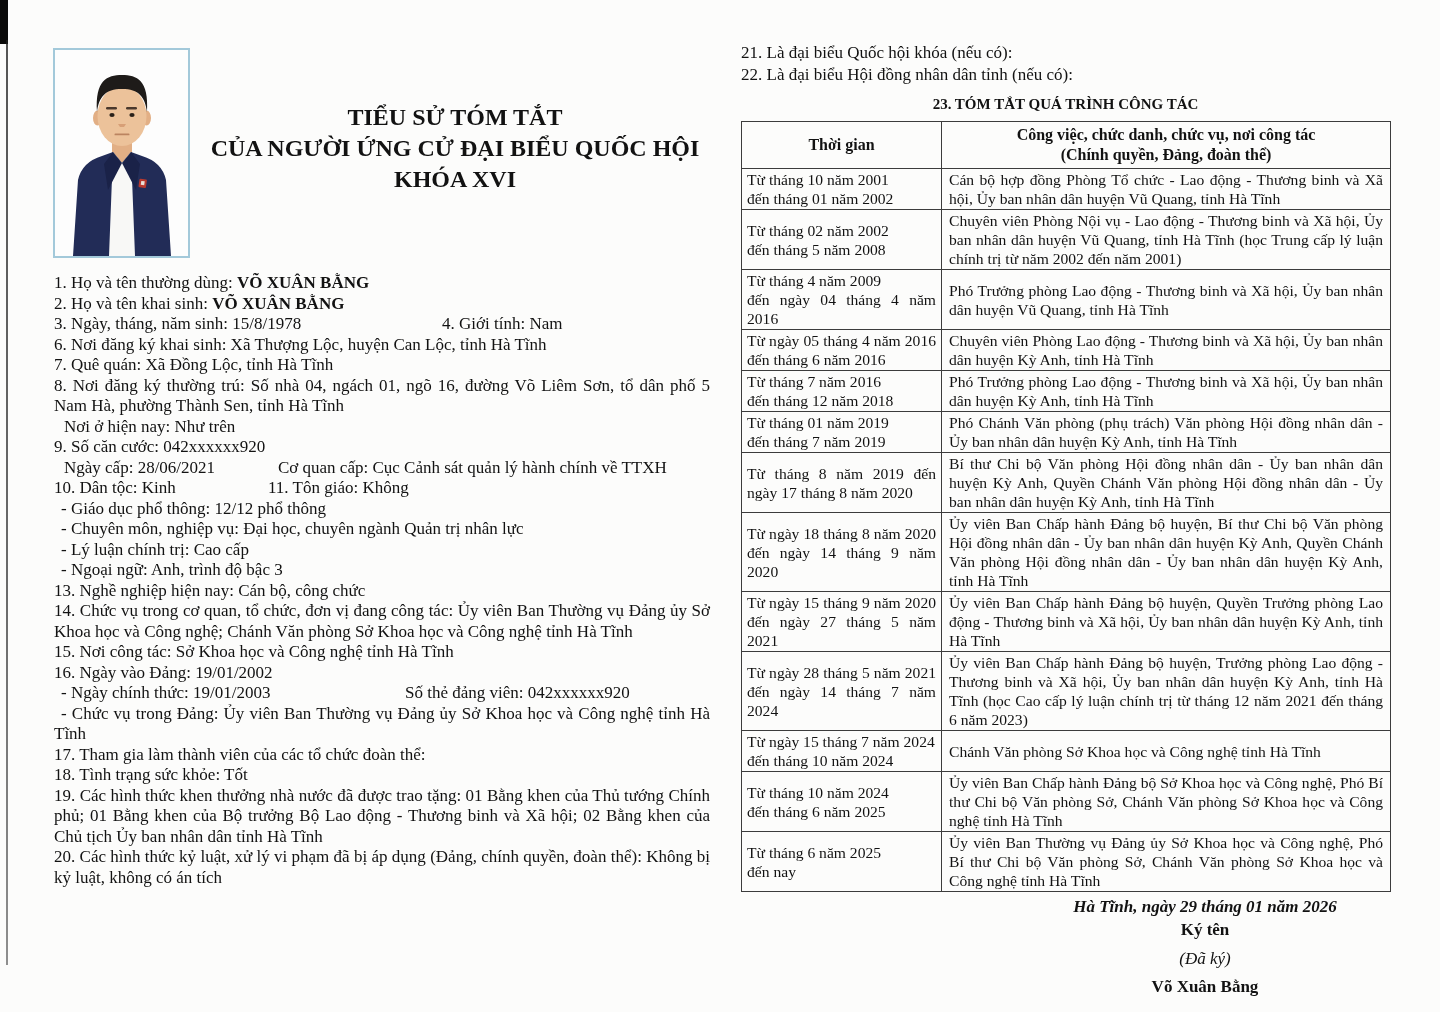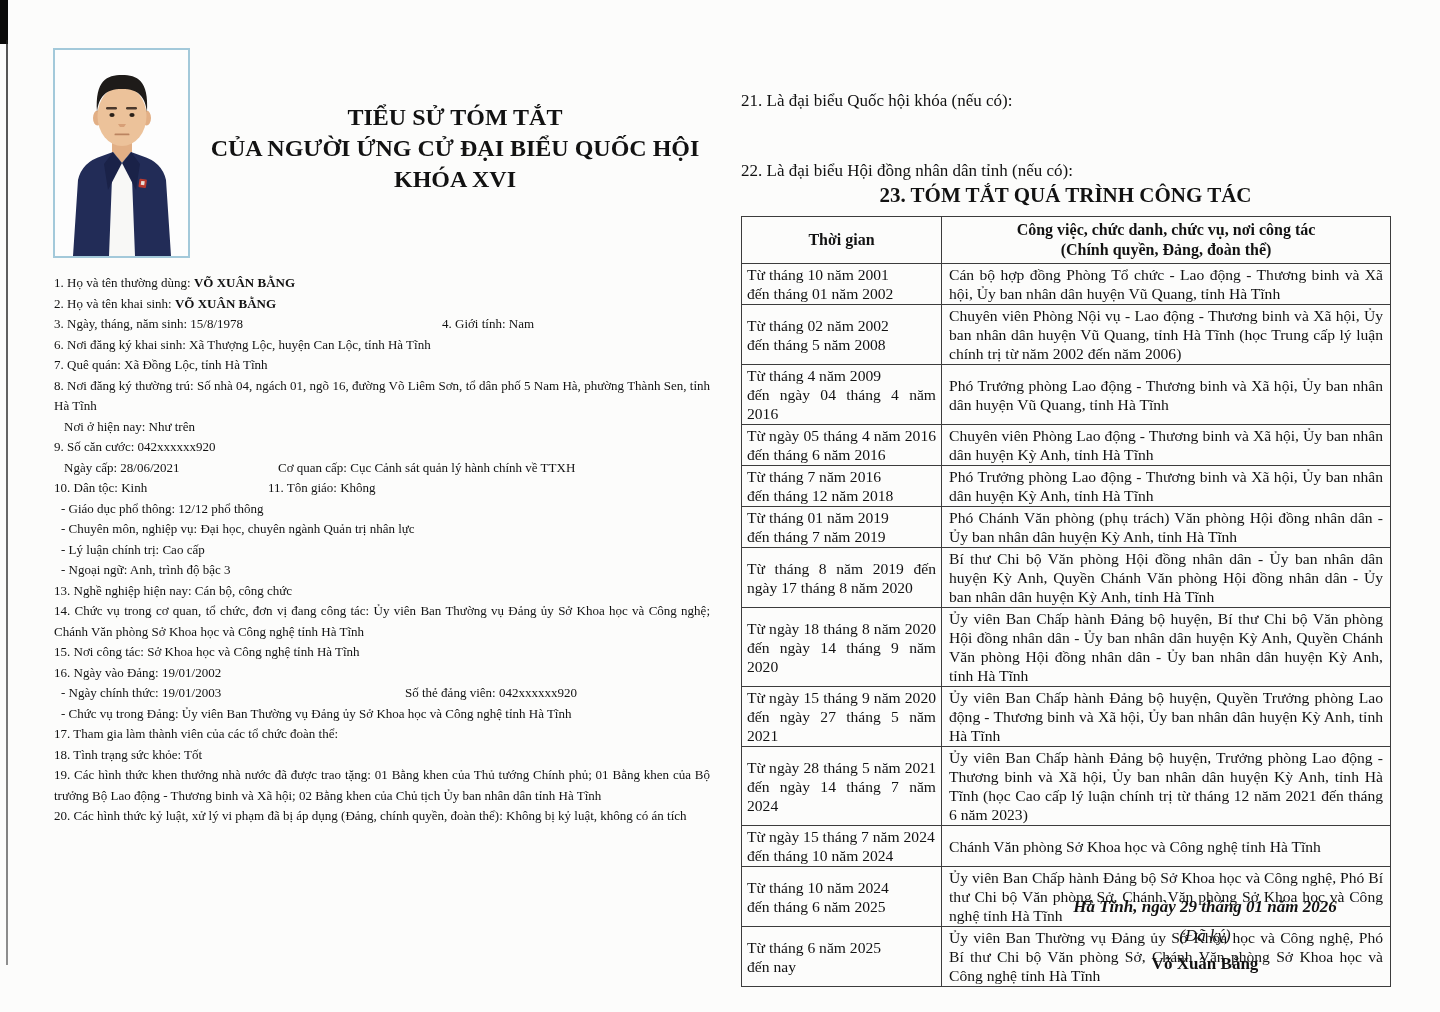--- a/index.html
+++ b/index.html
@@ -17,32 +17,32 @@
   .photo-frame { position:absolute; left:53px; top:48px; width:137px; height:210px;
     border:2px solid #a3c9da; background:#fff; box-sizing:border-box; }
   .photo-frame svg { display:block; width:100%; height:100%; }
 
   
   .title-block { position:absolute; left:205px; top:102px; width:500px;
     text-align:center; font-weight:bold; font-size:24px; line-height:31px; }
 
   
   .left-list { position:absolute; left:54px; top:273px; width:656px;
-    font-size:13px; line-height:20.5px; }
+    font-size:17px; line-height:20.5px; }
   .ln { position:relative; }
   .para { text-align:justify; }
   .ind { text-indent:10px; }
   .dash { text-indent:7px; }
   .abs2 { position:absolute; top:0; }
   b { font-weight:bold; }
 
   
   .right-col { position:absolute; left:741px; top:42px; width:649px; font-size:17px; }
-  .r-item { line-height:22px;margin-top:48px; }
-  .section-title { text-align:center; font-weight:bold; font-size:21px; margin-top:1px; }
+  .r-item { line-height:22px; }
+  .section-title { text-align:center; font-weight:bold; font-size:15px; margin-top:10px; }
 
   table.career { width:649px; border-collapse:collapse; margin-top:8px;
     font-size:15.6px; line-height:19px; table-layout:fixed;border-radius:32px; }
   table.career th, table.career td { border:1px solid #3c3c3c; box-sizing:border-box; }
   table.career th { font-weight:bold; text-align:center; vertical-align:middle;
     padding:3px 4px; line-height:20px; font-size:16px; }
   td.time { padding:1px 5px; vertical-align:middle; white-space:pre-line; text-align:justify; }
   td.work { padding:1px 7px; vertical-align:middle; text-align:justify; }
 
   
@@ -137,21 +137,21 @@
       </thead>
       <tbody>
         <tr>
             <td class="time">Từ tháng 10 năm 2001
 đến tháng 01 năm 2002</td>
             <td class="work">Cán bộ hợp đồng Phòng Tổ chức - Lao động - Thương binh và Xã hội, Ủy ban nhân dân huyện Vũ Quang, tỉnh Hà Tĩnh</td>
           </tr>
         <tr>
             <td class="time">Từ tháng 02 năm 2002
 đến tháng 5 năm 2008</td>
-            <td class="work">Chuyên viên Phòng Nội vụ - Lao động - Thương binh và Xã hội, Ủy ban nhân dân huyện Vũ Quang, tỉnh Hà Tĩnh (học Trung cấp lý luận chính trị từ năm 2002 đến năm 2006)</td>
+            <td class="work">Chuyên viên Phòng Nội vụ - Lao động - Thương binh và Xã hội, Ủy ban nhân dân huyện Vũ Quang, tỉnh Hà Tĩnh (học Trung cấp lý luận chính trị từ năm 2002 đến năm 2001)</td>
           </tr>
         <tr>
             <td class="time">Từ tháng 4 năm 2009
 đến ngày 04 tháng 4 năm 2016</td>
             <td class="work">Phó Trưởng phòng Lao động - Thương binh và Xã hội, Ủy ban nhân dân huyện Vũ Quang, tỉnh Hà Tĩnh</td>
           </tr>
         <tr>
             <td class="time">Từ ngày 05 tháng 4 năm 2016 đến tháng 6 năm 2016</td>
             <td class="work">Chuyên viên Phòng Lao động - Thương binh và Xã hội, Ủy ban nhân dân huyện Kỳ Anh, tỉnh Hà Tĩnh</td>
           </tr>
@@ -195,17 +195,18 @@
             <td class="time">Từ tháng 6 năm 2025
 đến nay</td>
             <td class="work">Ủy viên Ban Thường vụ Đảng ủy Sở Khoa học và Công nghệ, Phó Bí thư Chi bộ Văn phòng Sở, Chánh Văn phòng Sở Khoa học và Công nghệ tỉnh Hà Tĩnh</td>
           </tr>
       </tbody>
     </table>
   </div>
 
   <div class="sig">
     <div class="sig-date">Hà Tĩnh, ngày 29 tháng 01 năm 2026</div>
+    <div class="sig-label">Ký tên</div>
     <div class="sig-note">(Đã ký)</div>
     <div class="sig-name">Võ Xuân Bằng</div>
   </div>
 
 </div>
 
 </body></html>

